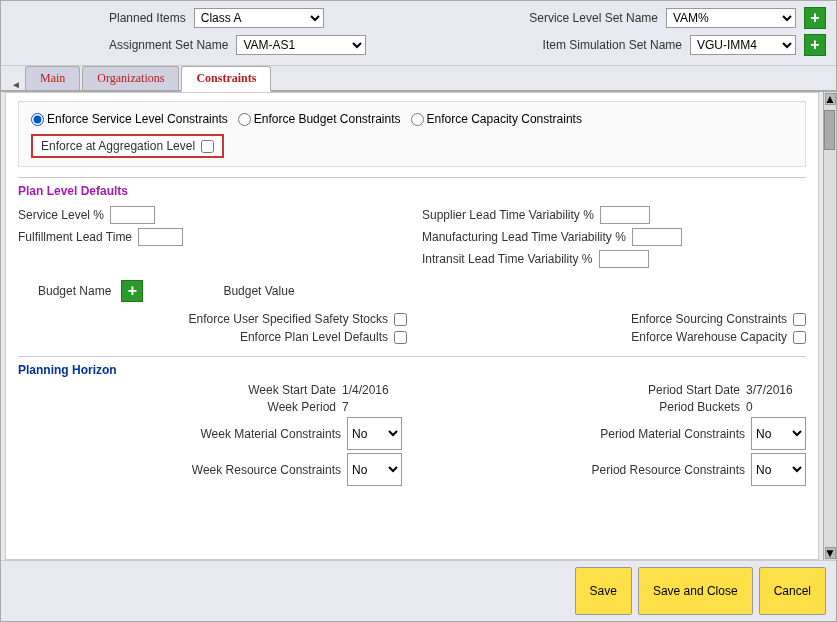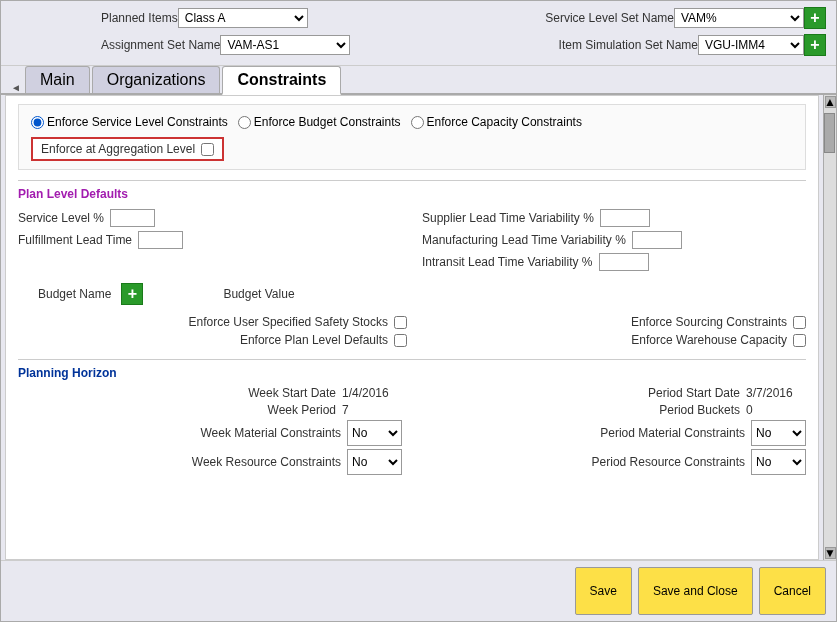--- a/index.html
+++ b/index.html
@@ -21,20 +21,21 @@
     }
     .header-area {
       background: #e8e8f0;
       padding: 6px 10px 4px 10px;
       border-bottom: 1px solid #ccc;
     }
     .header-row {
       display: flex;
       align-items: center;
       margin-bottom: 5px;
+      gap: 8px;
     }
     .header-label {
       color: #333;
       font-size: 12px;
       white-space: nowrap;
     }
     .header-select {
       border: 1px solid #999;
       background: #fff;
       font-size: 12px;
@@ -62,23 +63,24 @@
       padding: 0 10px;
       border-bottom: 2px solid #aaa;
       gap: 2px;
     }
     .tab {
       padding: 4px 14px;
       border: 1px solid #aaa;
       border-bottom: none;
       background: #d0d0e0;
       cursor: pointer;
-      font-size: 16px;
-      color: #000000;
+      font-size: 12px;
+      color: #b91c1c;
       border-radius: 3px 3px 0 0;
+      font-family: Liberation Serif, serif;
     }
     .tab.active {
       background: #fff;
       font-weight: bold;
       border-bottom: 2px solid #fff;
       margin-bottom: -2px;
       z-index: 1;
     }
     .main-content {
       flex: 1;
@@ -200,21 +202,21 @@
     }
     .horizon-value {
       color: #333;
       font-size: 12px;
       min-width: 60px;
     }
     .small-select {
       border: 1px solid #999;
       background: #fff;
       font-size: 12px;
-      height: 26px;
+      height: 33px;
       width: 55px;
     }
     .footer {
       display: flex;
       justify-content: flex-end;
       align-items: center;
       padding: 6px 10px;
       background: #e8e8f0;
       border-top: 1px solid #ccc;
       gap: 6px;

